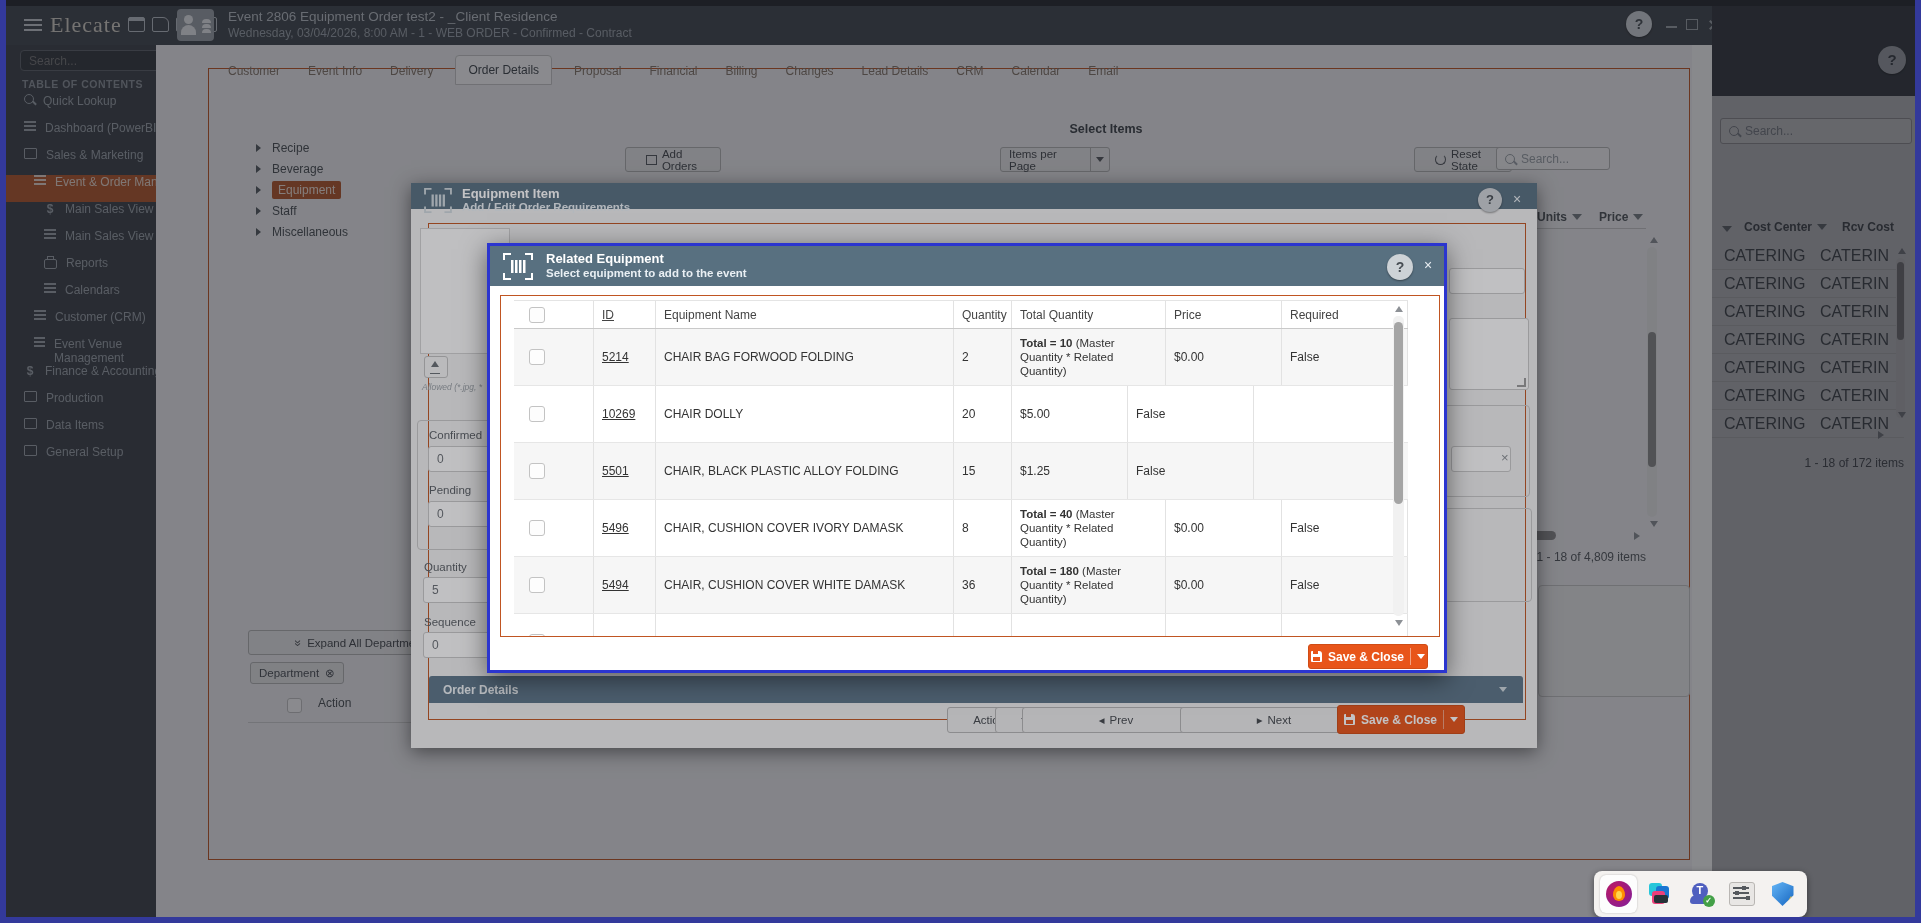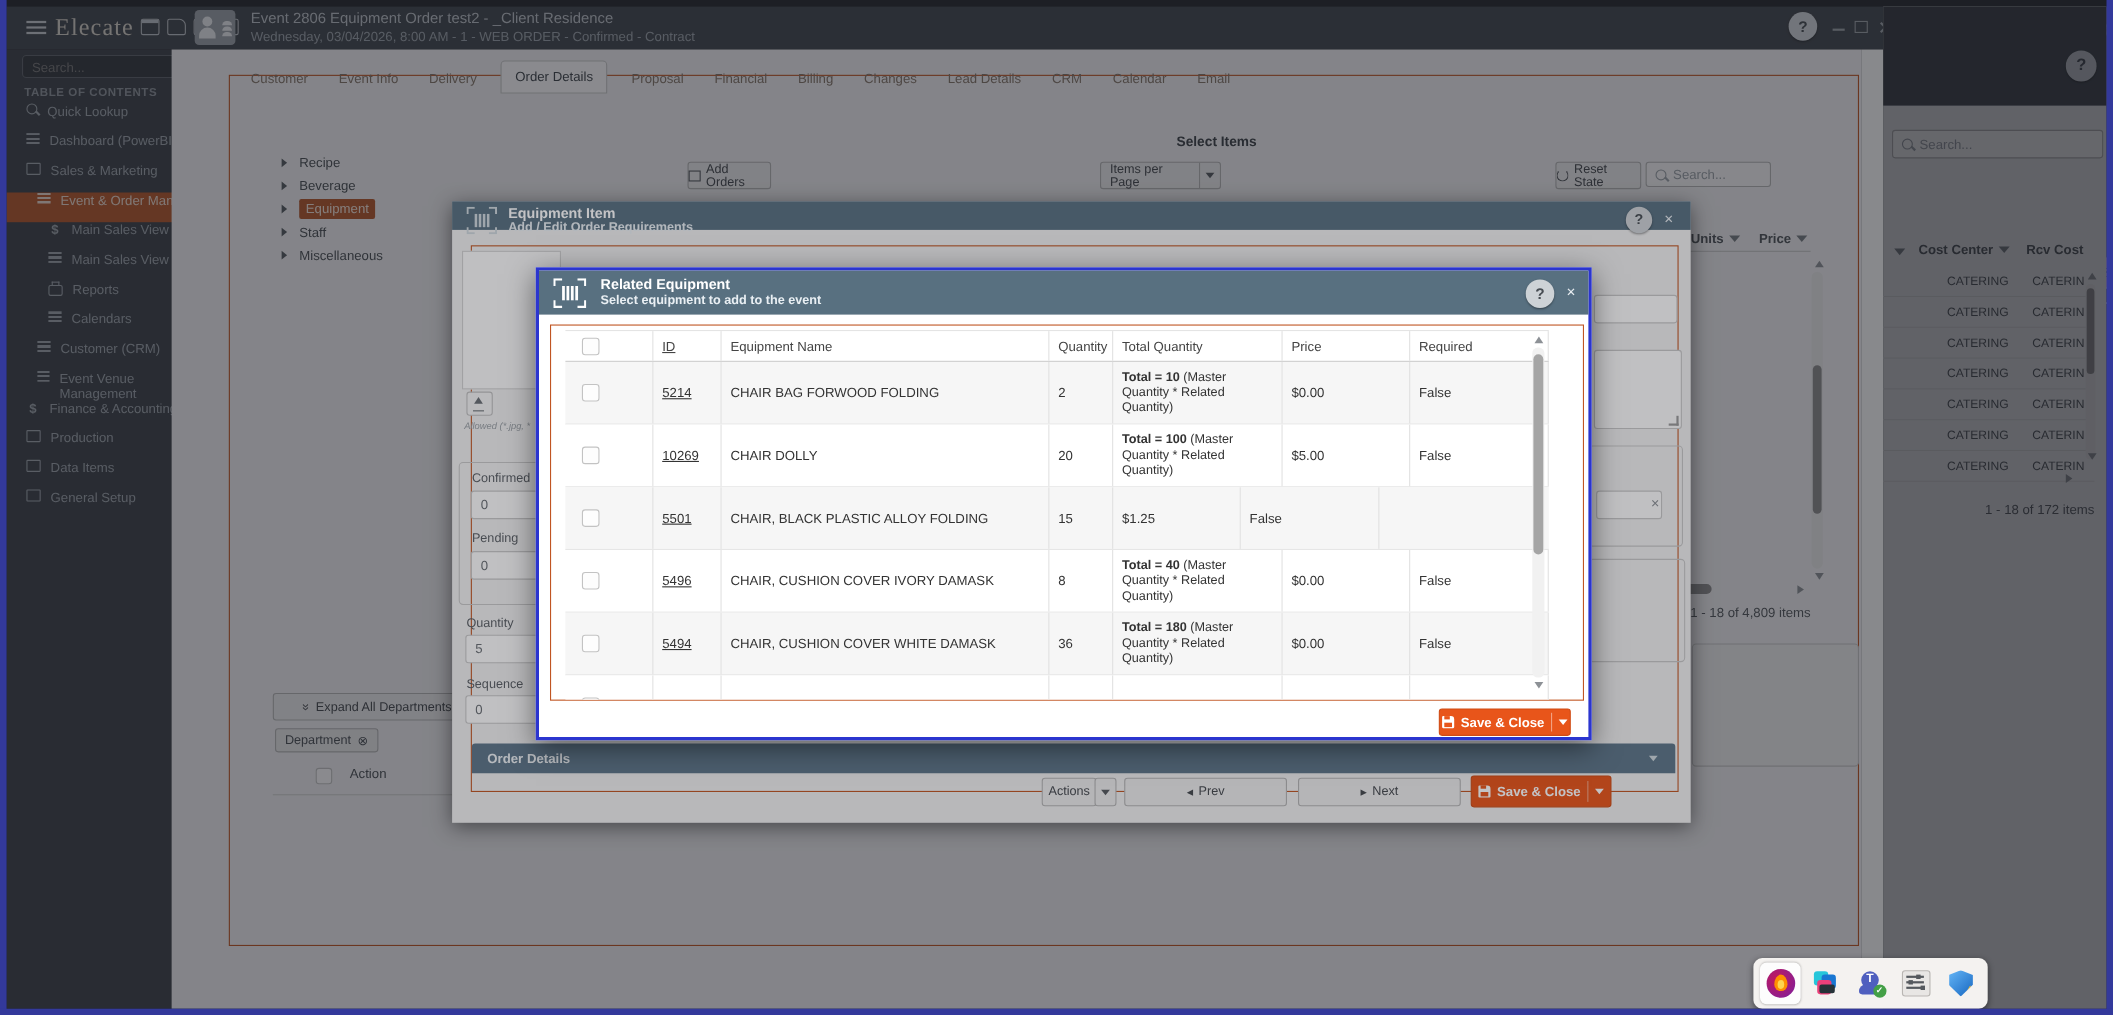--- a/index.html
+++ b/index.html
@@ -49,21 +49,21 @@
   .i-print{width:11px;height:8px;border:1.5px solid #9ba2a9;border-radius:2px;margin-top:3px;position:relative;}
   .i-print:before{content:"";position:absolute;left:2px;top:-4px;width:5px;height:3px;border:1.5px solid #9ba2a9;border-bottom:none;}
   
   .content{left:156px;top:45px;width:1536px;height:872px;background:#f1f1f2;}
   .orange-panel{border:1px solid #c05522;}
   .tabs{display:flex;gap:16px;align-items:flex-end;}
   .tab{font-size:12px;color:#85766a;padding:7px 6px;}
   .tab.active{background:#fdfdfd;border:1px solid #c9c9c9;border-radius:4px 4px 0 0;color:#3f444a;padding:7px 12px;}
   .heading{font-size:12.5px;font-weight:bold;color:#3d4247;}
   .btn{background:#ececec;border:1px solid #b5b5b5;border-radius:3px;font-size:11.5px;color:#45494e;
-    display:flex;align-items:center;justify-content:center;gap:5px;}
+    display:flex;align-items:center;justify-content:center;gap:5px;padding-left:20px;}
   .treerow{font-size:12px;color:#4a4f54;display:flex;align-items:center;height:21px;}
   .tri{width:0;height:0;border-left:5px solid #555a60;border-top:4px solid transparent;border-bottom:4px solid transparent;margin-right:11px;}
   .treechip{background:#b3572b;color:#f2e2d7;padding:2px 6px;border-radius:2px;}
   .grid-h{font-size:12px;color:#4e5358;font-weight:bold;display:flex;align-items:center;gap:5px;}
   .funnel{width:0;height:0;border-left:5px solid transparent;border-right:5px solid transparent;border-top:6px solid #777c82;}
   .gcell{font-size:12px;color:#4a4f54;}
   .uprow{position:absolute;left:1530px;width:116px;border-bottom:1px solid #d8d8d8;display:flex;}
   .uprow .u{width:58px;padding:0 0 0 8px;display:flex;align-items:center;font-size:12px;color:#4a4f54;}
   .row-tall{height:41px;} .uprow:not(.row-tall){height:27px;}
   .row-selected{background:#d89c9c;}
@@ -73,21 +73,21 @@
   .arr-dn{width:0;height:0;border-left:4px solid transparent;border-right:4px solid transparent;border-top:6px solid #8d9196;}
   .arr-rt{width:0;height:0;border-top:4px solid transparent;border-bottom:4px solid transparent;border-left:6px solid #8d9196;}
   .pagetext{font-size:12px;color:#55595e;}
   .searchbox{background:#f6f6f6;border:1px solid #b5b5b5;border-radius:3px;display:flex;align-items:center;gap:6px;
     font-size:12px;color:#9aa0a6;padding:0 8px;}
   .chip{background:#e9e9e9;border:1px solid #b5b5b5;border-radius:3px;font-size:11.5px;color:#4a4f54;
     display:inline-flex;align-items:center;gap:6px;padding:3px 8px;}
   .checkbox{width:14px;height:14px;border:1px solid #c3c3c3;border-radius:3px;background:#fdfdfd;display:inline-block;}
   
   .rightpanel{left:1712px;top:6px;width:203px;height:911px;background:#eef0f1;}
-  .rp-row{display:flex;height:27px;border-bottom:1px solid #dcdcdc;align-items:center;font-size:11px;color:#4e5358;padding-left:46px;}
+  .rp-row{display:flex;height:27px;border-bottom:1px solid #dcdcdc;align-items:center;font-size:16px;color:#4e5358;}
   .rp-row .c1{width:96px;padding-left:12px;} .rp-row .c2{width:70px;}
   
   .modal-hd{background:#587080;}
   .modal-hd .t1{font-size:13px;font-weight:bold;color:#fff;}
   .modal-hd .t2{font-size:11.5px;font-weight:bold;color:#e9eff3;}
   .xglyph{color:#e8edf1;font-size:14px;}
   .fieldlbl{font-size:11.5px;color:#5a5f64;}
   .field{background:#fbfbfb;border:1px solid #c8c8c8;border-radius:3px;font-size:12px;color:#6a6f74;
     padding:0 8px;font-family:"Liberation Sans",sans-serif;}
   .groupbox{border:1px solid #c8c8c8;border-radius:4px;}
@@ -567,23 +567,20 @@
               <div class="c rq">False</div>
             </div>
 
             <div class="rrow">
               <div class="c cb">
                 <span class="checkbox"></span>
               </div>
               <div class="c id">10269</div>
               <div class="c nm">CHAIR DOLLY</div>
               <div class="c qt">20</div>
-              <div class="c tq">
-                <span><b>Total = 100</b><span> (Master Quantity * Related Quantity)</span></span>
-              </div>
               <div class="c pr">$5.00</div>
               <div class="c rq">False</div>
             </div>
 
             <div class="rrow">
               <div class="c cb">
                 <span class="checkbox"></span>
               </div>
               <div class="c id">5501</div>
               <div class="c nm">CHAIR, BLACK PLASTIC ALLOY FOLDING</div>

